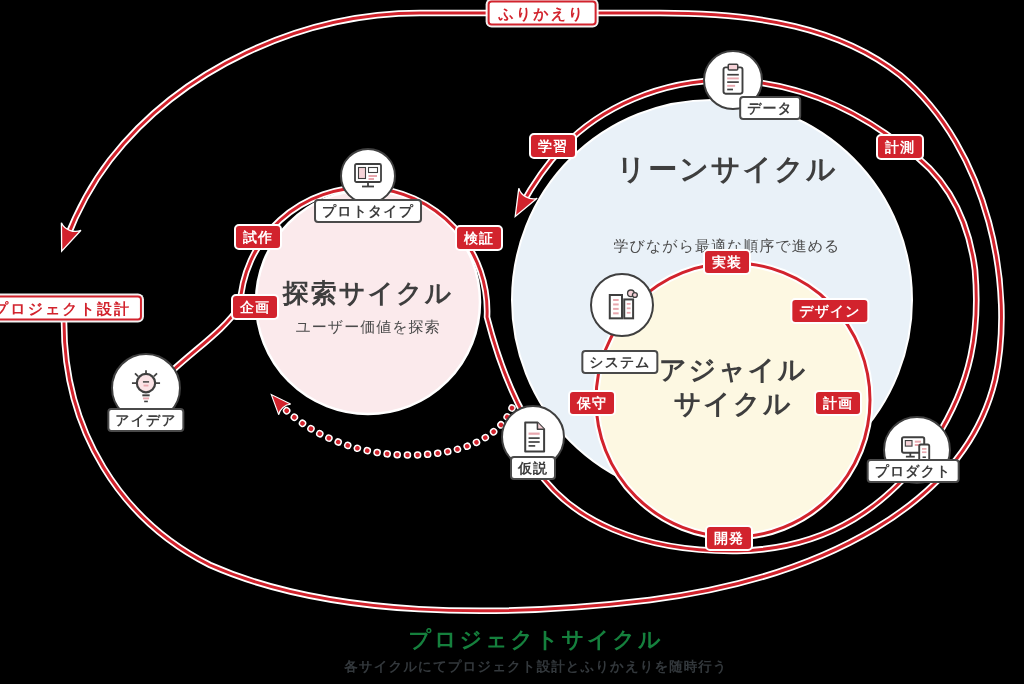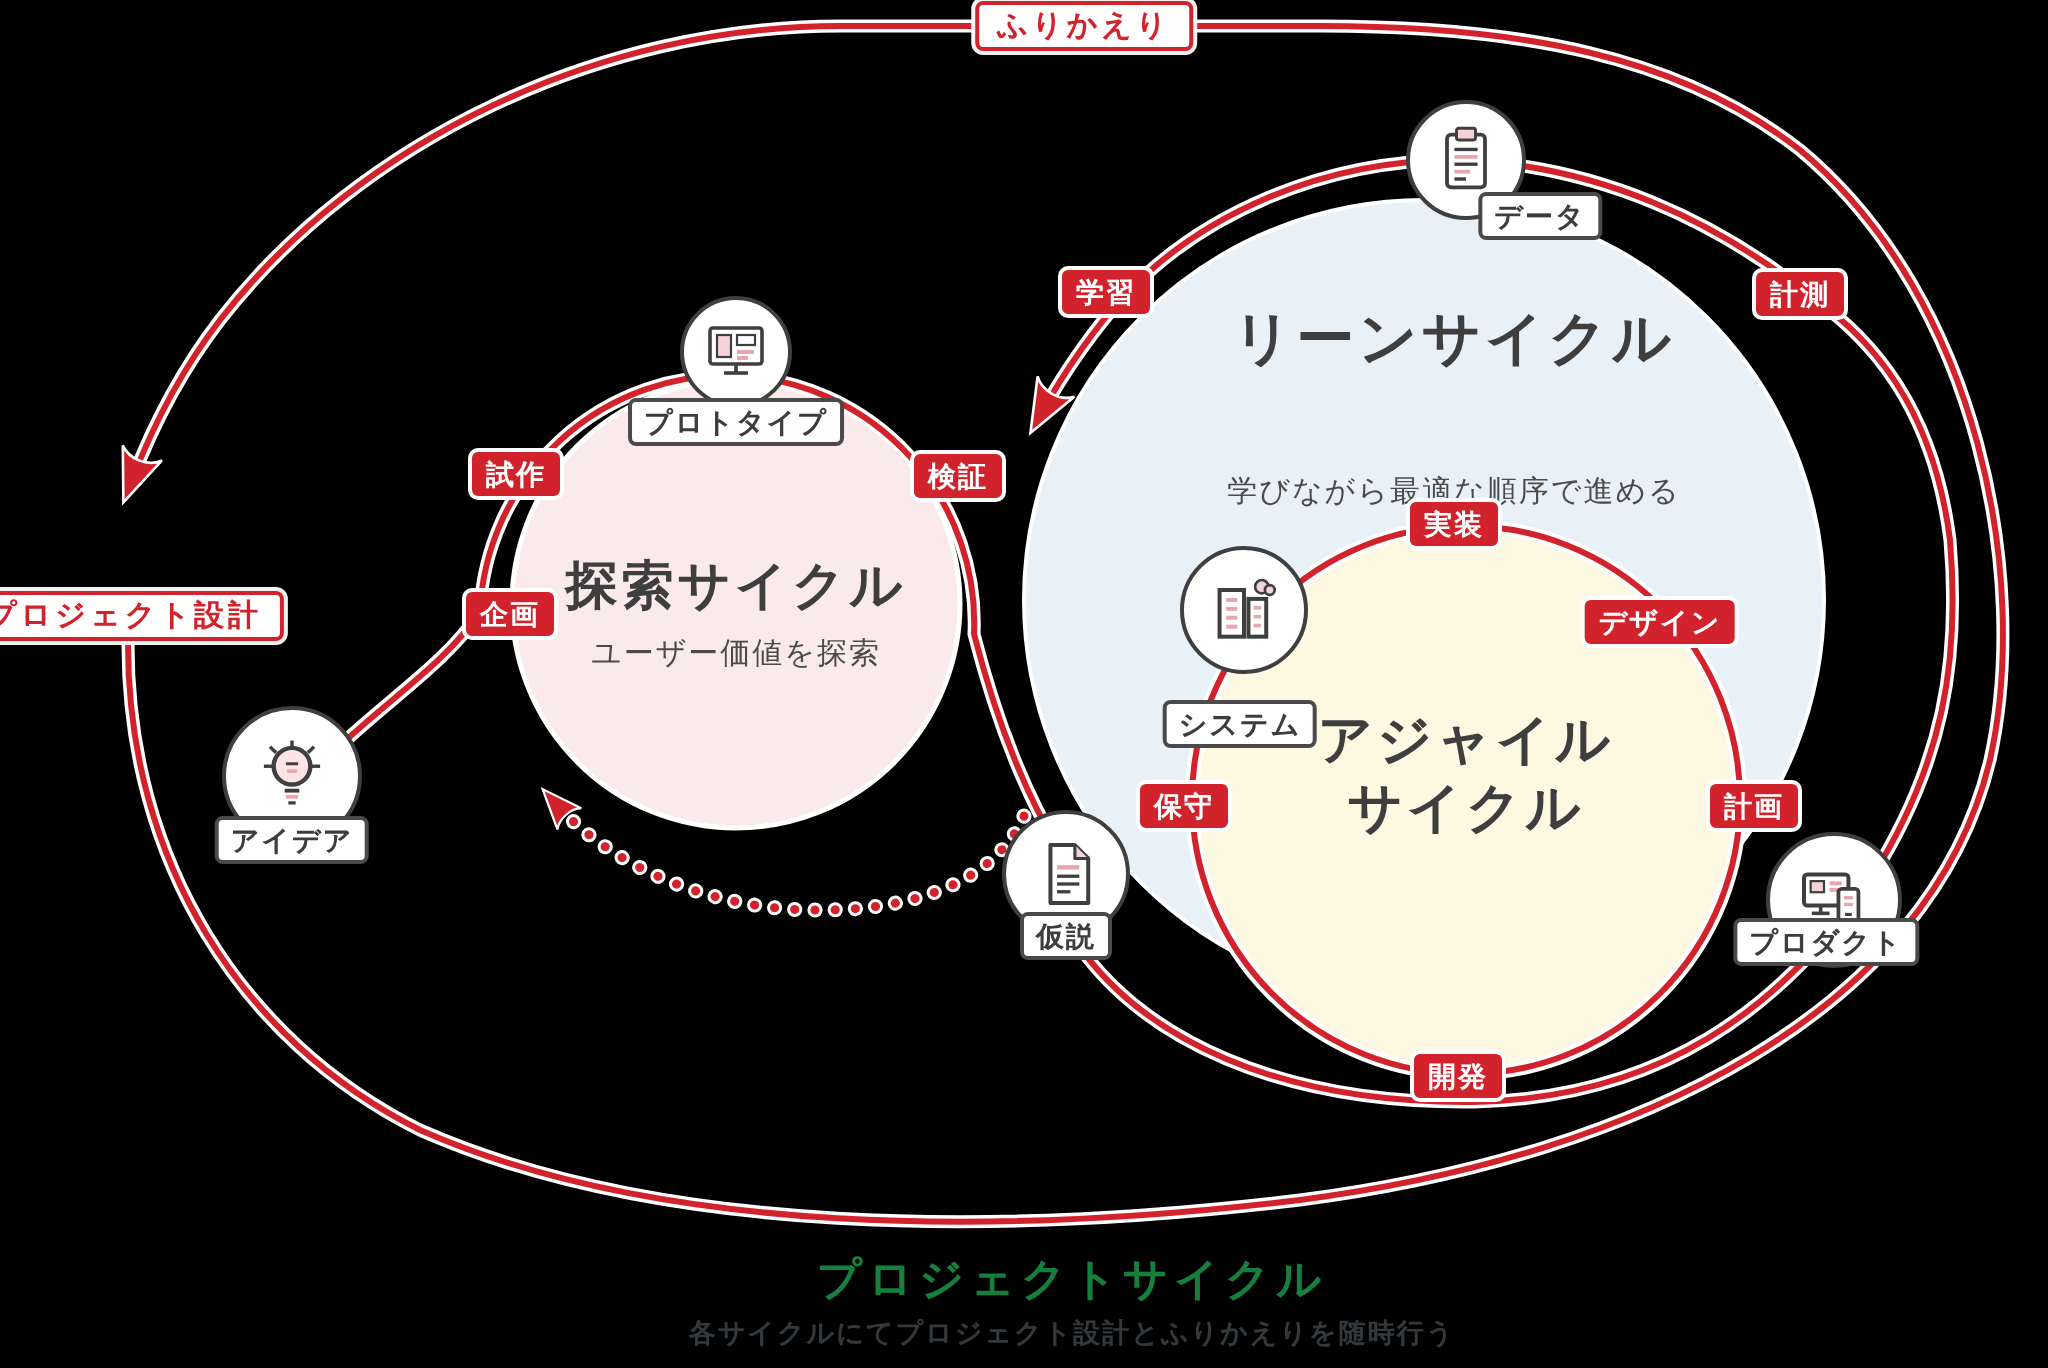--- a/index.html
+++ b/index.html
@@ -116,21 +116,21 @@
       <line x1="14" y1="22.5" x2="24" y2="22.5" stroke="#3f3f3f" stroke-width="1.5"></line>
       <line x1="14" y1="26" x2="20" y2="26" stroke="#3f3f3f" stroke-width="1.5"></line>
     </svg>
   </div>
   <div class="abs lb" style="left:533px;top:468px;">仮説</div>
 
   <div class="abs t-big" style="left:733px;top:404px;font-size:27px;">サイクル</div>
   <div class="abs t-big" style="left:733px;top:370px;font-size:27px;">アジャイル</div>
   <div class="abs rb" style="left:727px;top:262px;">実装</div>
   <div class="abs rb" style="left:830px;top:311px;">デザイン</div>
-  <div class="abs rb" style="left:877px;top:403px;">計画</div>
+  <div class="abs rb" style="left:838px;top:403px;">計画</div>
   <div class="abs rb" style="left:592px;top:403px;">保守</div>
   <div class="abs rb" style="left:729px;top:538px;">開発</div>
 
   <div class="abs ic" style="left:622px;top:305px;width:60px;height:60px;">
     <svg viewBox="0 0 36 36" width="40" height="40">
       <rect x="7" y="9" width="11" height="21" fill="#fff" stroke="#3f3f3f" stroke-width="1.8"></rect>
       <line x1="10" y1="13.5" x2="15" y2="13.5" stroke="#e8a7ae" stroke-width="1.8"></line>
       <line x1="10" y1="17.5" x2="15" y2="17.5" stroke="#e8a7ae" stroke-width="1.8"></line>
       <line x1="10" y1="21.5" x2="15" y2="21.5" stroke="#e8a7ae" stroke-width="1.8"></line>
       <line x1="10" y1="25.5" x2="15" y2="25.5" stroke="#e8a7ae" stroke-width="1.8"></line>

